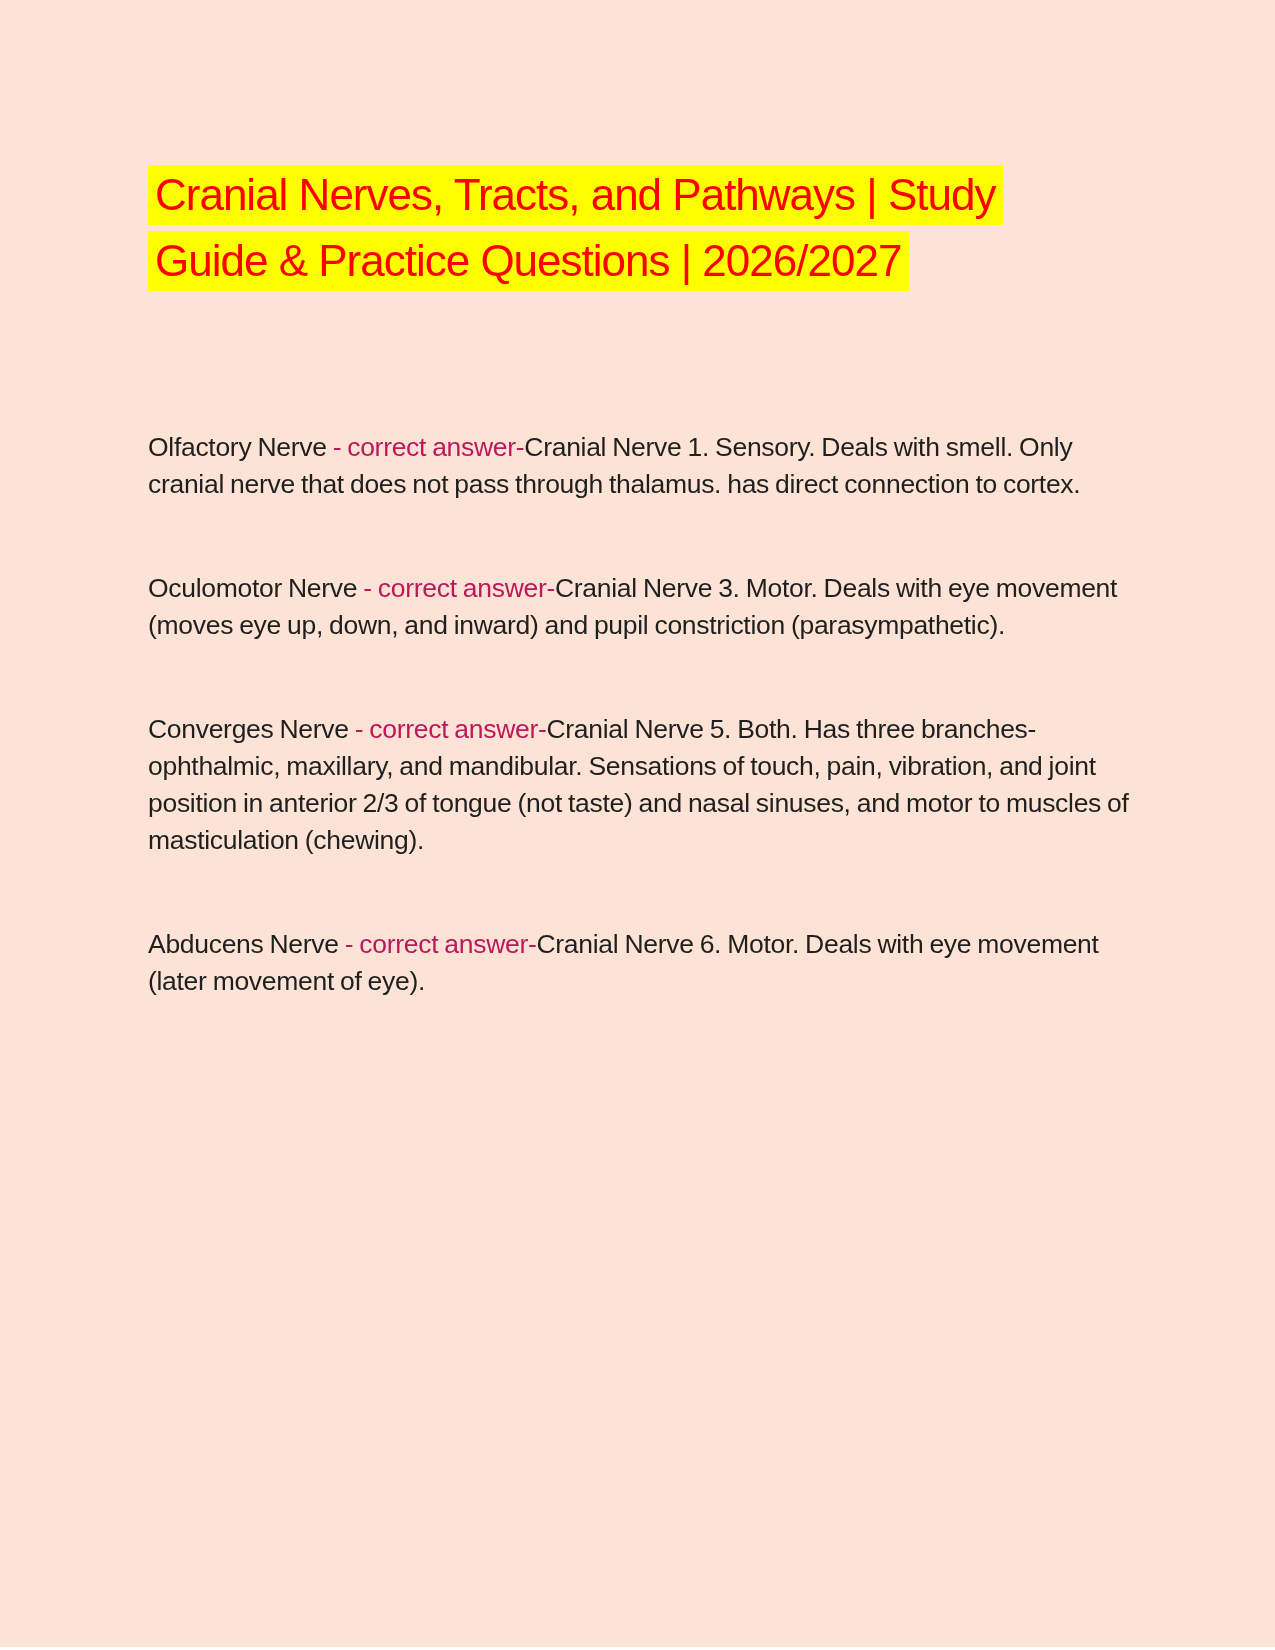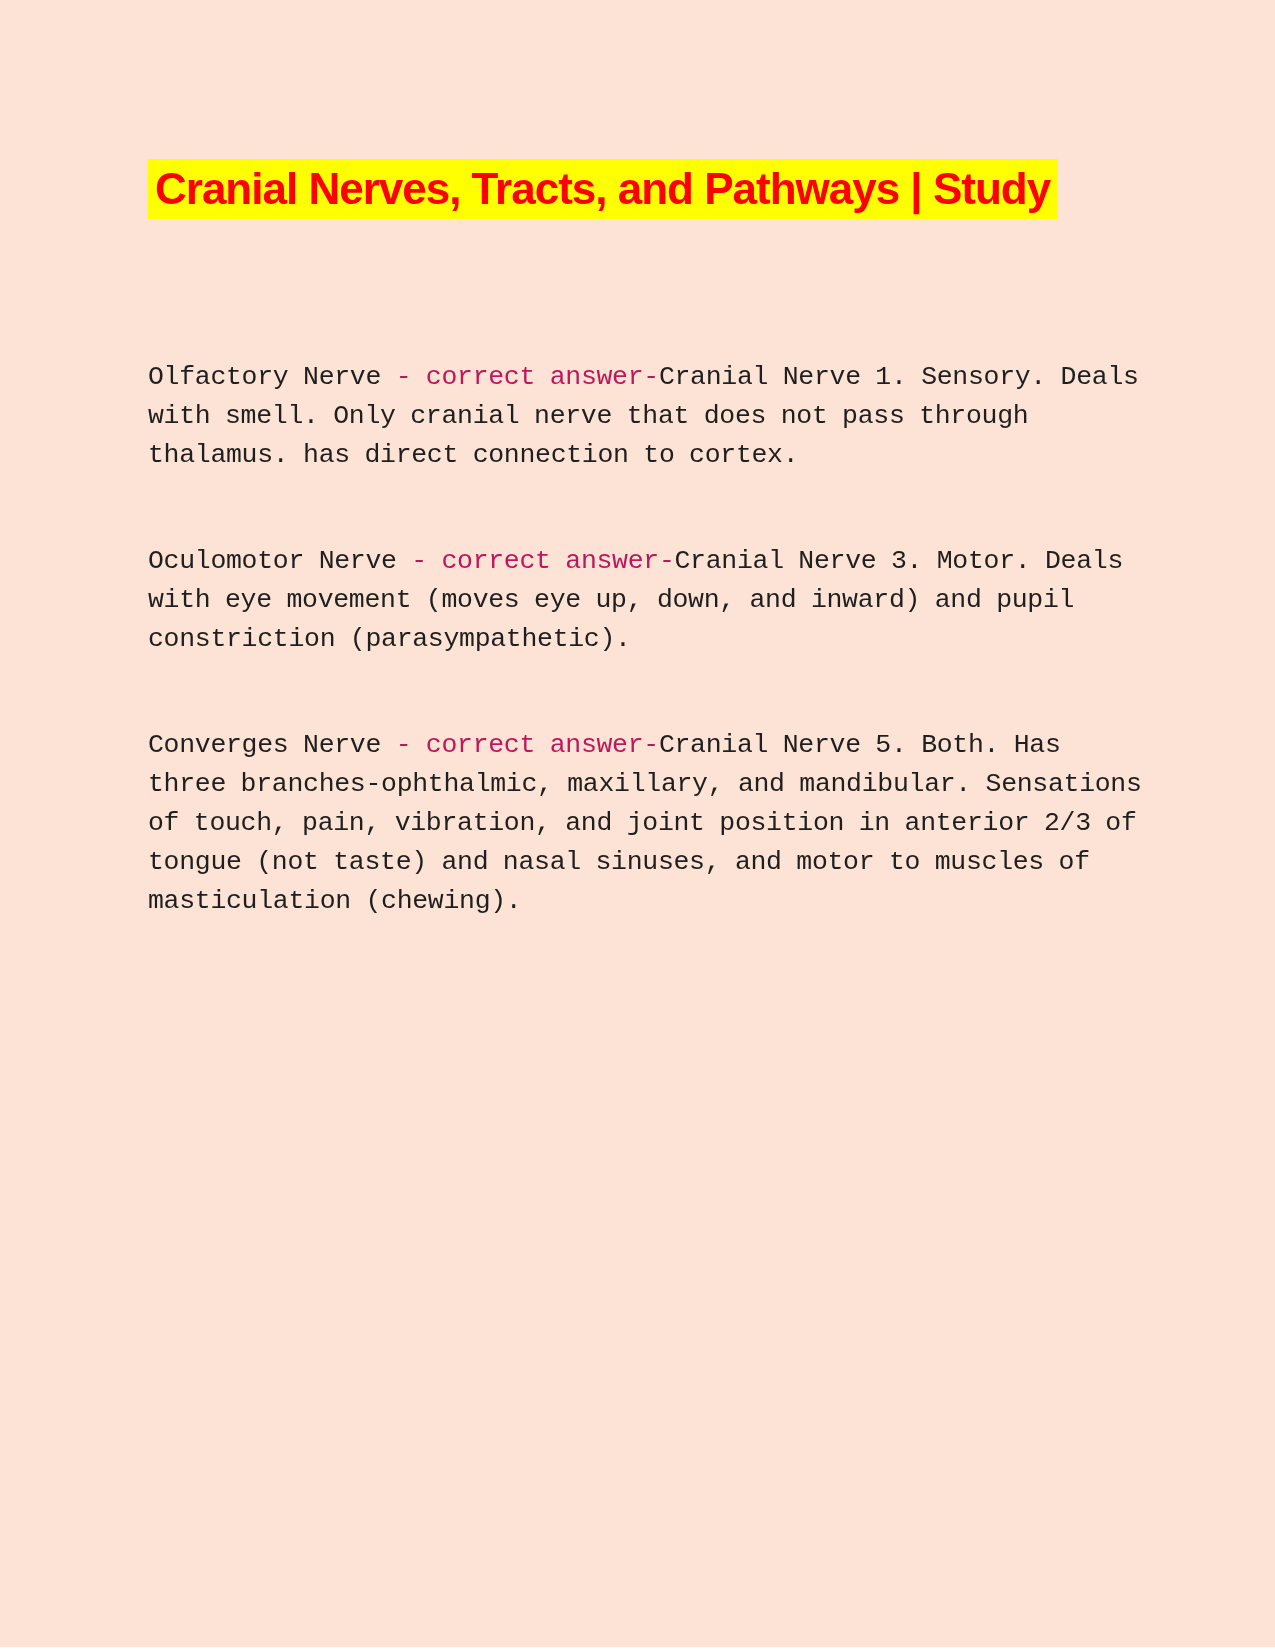--- a/index.html
+++ b/index.html
@@ -14,24 +14,24 @@
   }
   .page {
     position: relative;
     box-sizing: border-box;
     width: 1275px;
     height: 1650px;
     background: #fce3d5;
     padding: 151px 127px 0 148px;
   }
   .title {
-    margin: 8px 0 138px 0;
+    margin: 14px 0 138px 0;
     padding: 0;
     font-size: 44px;
-    font-weight: bold;
+    font-weight: normal;
     letter-spacing: -1px;
   }
   .title-line {
     display: table;            
     background: #ffff00;
     color: #ff0000;
     height: 60px;
     line-height: 60px;
     padding: 0 8px 0 7px;
     margin: 0 0 6px 0;
@@ -42,47 +42,48 @@
     padding: 0;
     max-width: 1000px;
     font-size: 26.5px;
     line-height: 37px;
     letter-spacing: -0.3px;
     word-spacing: -1px;
     color: #1f1f1f;
   }
   .entry span {
     white-space: pre-wrap;     
-    font-family: Liberation Mono, monospace;
   }
   .entry .marker {
     color: #be185d;
   }
   .page-bottom-edge {
     position: absolute;
     left: 0;
     bottom: 0;
     width: 100%;
     height: 3px;
     background: #ffffff;
   }
 </style>
 </head>
 <body>
 
 <div class="page">
 
   <h1 class="title">
     <span class="title-line">Cranial Nerves, Tracts, and Pathways | Study</span>
+    <span class="title-line">Guide &amp; Practice Questions | 2026/2027</span>
   </h1>
 
   <p class="entry"><span class="term">Olfactory Nerve</span><span class="marker"> - correct answer-</span><span class="definition">Cranial Nerve 1. Sensory. Deals with smell. Only cranial nerve that does not pass through thalamus. has direct connection to cortex.</span></p>
 
 
   <p class="entry"><span class="term">Oculomotor Nerve</span><span class="marker"> - correct answer-</span><span class="definition">Cranial Nerve 3. Motor. Deals with eye movement (moves eye up, down, and inward) and pupil constriction (parasympathetic).</span></p>
 
 
   <p class="entry"><span class="term">Converges Nerve</span><span class="marker"> - correct answer-</span><span class="definition">Cranial Nerve 5. Both. Has three branches-ophthalmic, maxillary, and mandibular. Sensations of touch, pain, vibration, and joint position in anterior 2/3 of tongue (not taste) and nasal sinuses, and motor to muscles of masticulation (chewing).</span></p>
 
+  <p class="entry"><span class="term">Abducens Nerve</span><span class="marker"> - correct answer-</span><span class="definition">Cranial Nerve 6. Motor. Deals with eye movement (later movement of eye).</span></p>
 
   <div class="page-bottom-edge"></div>
 
 </div>
 
 </body></html>

